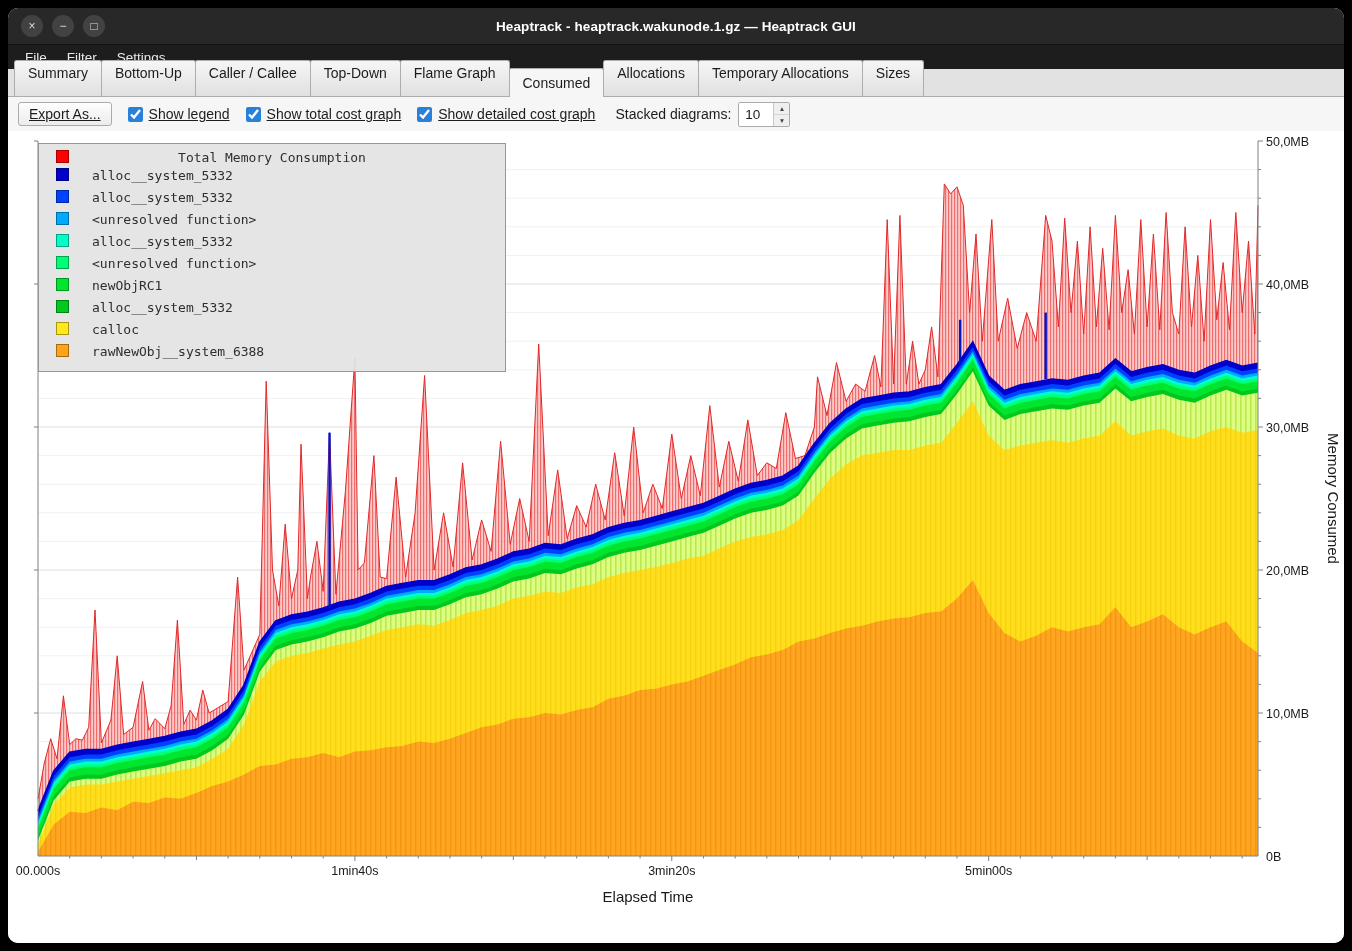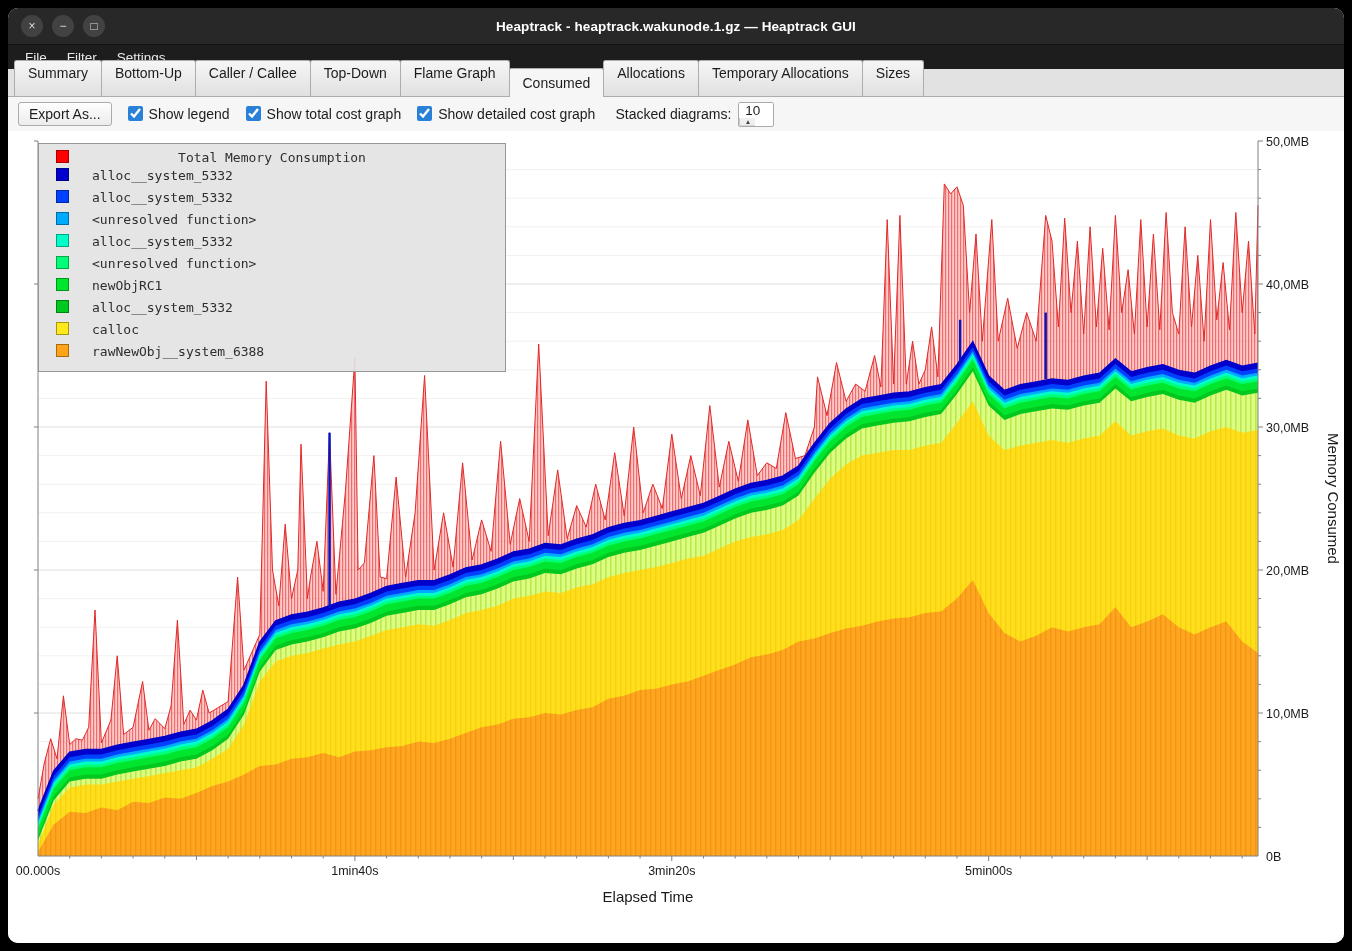--- a/index.html
+++ b/index.html
@@ -15,25 +15,25 @@
   .menubar{height:24px;min-height:24px;background:#1d1d1d;display:flex;align-items:center;padding-left:8px;gap:2px;box-sizing:border-box;text-align:right;}
   .menu-item{color:#e8e8e8;font-size:13.5px;padding:3px 9px;cursor:default;}
   .menu-item u{text-underline-offset:2px;}
   
   .tabbar{height:28px;min-height:28px;background:#e2e2e2;display:flex;align-items:flex-end;padding:0 0 0 6px;border-bottom:1px solid #adadad;box-sizing:border-box;}
   .tab{font-size:14px;color:#1c1c1c;padding:4px 13px 15px;border:1px solid #adadad;border-bottom:none;
        background:linear-gradient(#f6f6f6,#e0e0e0);margin-right:-1px;border-radius:2.5px 2.5px 0 0;white-space:nowrap;cursor:default;}
   .tab.active{background:#f6f6f6;padding-top:6px;padding-bottom:6px;margin-bottom:-1px;position:relative;z-index:2;text-align:center;}
   
   .toolbar{height:34px;min-height:34px;background:#f6f6f6;display:flex;align-items:center;gap:16px;padding:0 10px;box-sizing:border-box;}
-  .export-btn{font-family:inherit;font-size:14px;color:#1c1c1c;padding:3px 10px;border:1px solid #ababab;border-radius:3px;background:linear-gradient(#fefefe,#ececec);cursor:default;}
-  .cb{display:flex;align-items:flex-start;gap:6px;font-size:14px;color:#1c1c1c;cursor:default;}
+  .export-btn{font-family:inherit;font-size:14px;color:#1c1c1c;padding:3px 10px;border:1px solid #ababab;border-radius:3px;background:linear-gradient(#fefefe,#ececec);cursor:default;text-decoration:underline;}
+  .cb{display:flex;align-items:center;gap:6px;font-size:14px;color:#1c1c1c;cursor:default;text-decoration:underline;}
   .cb input{width:15px;height:15px;accent-color:#2980d9;margin:0;}
   .spin-group{display:flex;align-items:center;gap:7px;font-size:14px;color:#1c1c1c;margin-left:4px;}
-  .spinbox{display:flex;border:1px solid #ababab;background:#fff;height:23px;border-radius:2px;overflow:hidden;flex-direction:column;}
+  .spinbox{display:flex;border:1px solid #ababab;background:#fff;height:23px;border-radius:2px;overflow:hidden;}
   .spinbox input{width:26px;border:0;outline:0;font-size:13.5px;font-family:inherit;padding:0 2px 0 6px;color:#1c1c1c;}
   .spin-arrows{display:flex;flex-direction:column;border-left:1px solid #c9c9c9;}
   .spin-arrows div{flex:1;width:15px;display:flex;align-items:center;justify-content:center;font-size:6.5px;color:#444;background:#efefef;cursor:default;}
   .spin-arrows div:first-child{border-bottom:1px solid #d5d5d5;}
   
   .chart-area{flex:1;position:relative;background:#fff;}
   .chart-area svg{position:absolute;left:0;top:0;width:100%;height:100%;}
   .legend{position:absolute;left:30px;top:12px;width:468px;background:rgba(227,227,227,0.93);border:1px solid #979797;
           font-family:"DejaVu Sans Mono",monospace;font-size:13px;color:#2e2e2e;padding:2px 12px 5px;box-sizing:border-box;z-index:5;}
   .legend-title{position:relative;height:22px;display:flex;align-items:center;justify-content:center;}

